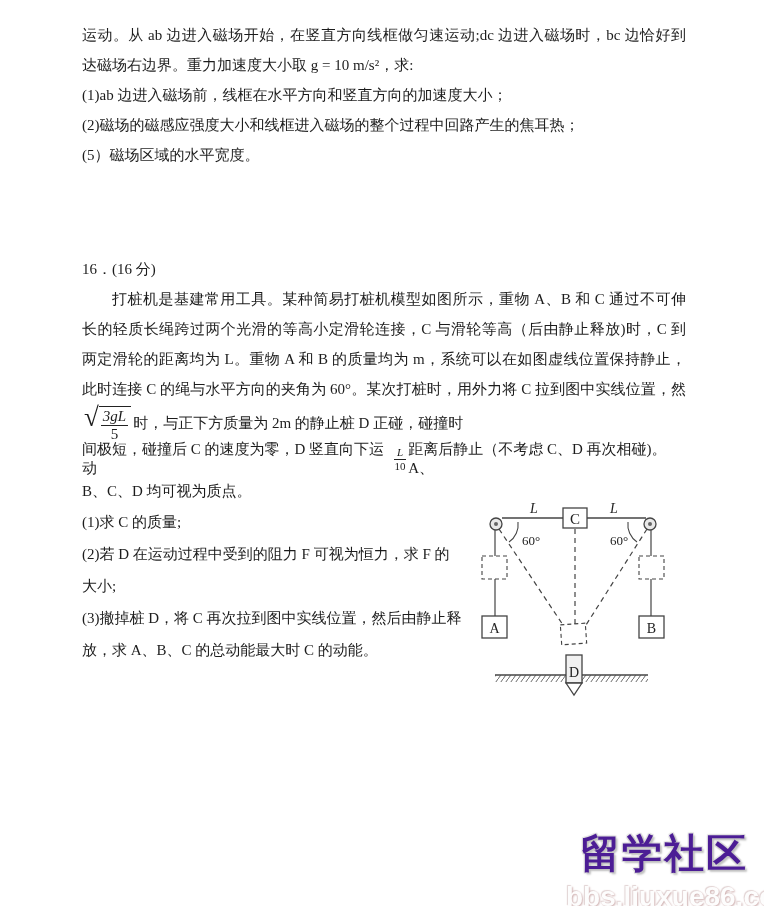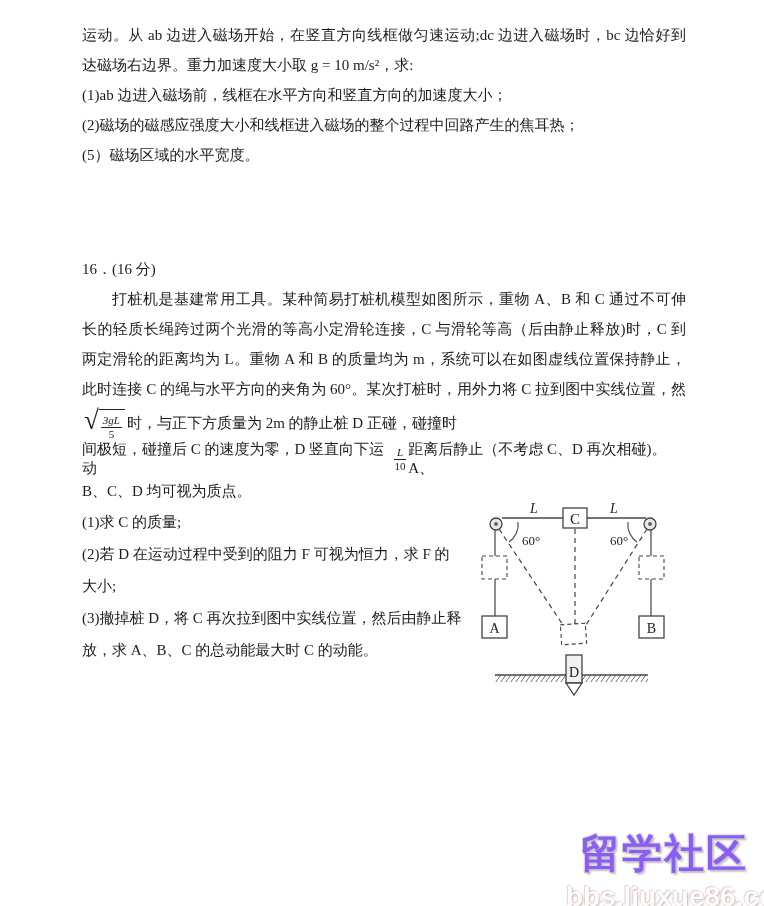--- a/index.html
+++ b/index.html
@@ -18,34 +18,34 @@
   .fit{white-space:normal;text-align:justify;text-align-last:justify;height:30px;line-height:30px;overflow:hidden;}
   .tall38{height:38px;display:flex;align-items:center;}
   .tall34{height:34px;display:flex;align-items:center;}
   .q{height:32px;line-height:32px;}
   .indent{text-indent:2em;}
 
   
   .sqrt{display:inline-flex;align-items:flex-start;margin:0 2px;}
   .sqrt-sym{font-size:27px;line-height:1;transform:translateY(1px);}
   .sqrt-body{border-top:1.4px solid #222;padding:1px 3px 0 2px;margin-top:3px;}
-  .frac{display:inline-flex;flex-direction:column;align-items:center;font-size:11px;line-height:1.15;font-style:italic;}
+  .frac{display:inline-flex;flex-direction:column;align-items:center;font-size:15px;line-height:1.15;font-style:italic;}
   .frac .num{border-bottom:1px solid #222;padding:0 2px;}
   .frac .den{font-style:normal;}
   .inline-frac{display:inline-flex;flex-direction:column;align-items:center;vertical-align:middle;font-size:11px;line-height:1.15;margin:0 2px;}
   .inline-frac .num{border-bottom:1px solid #222;padding:0 3px;font-style:italic;}
 
   
   .figure{position:absolute;left:458px;top:497px;width:234px;height:212px;}
   .figure text{font-family:"Liberation Serif","DejaVu Serif",serif;fill:#222;}
 
   
   .watermark{position:absolute;left:566px;top:826px;width:196px;text-align:center;
     font-family:"Liberation Sans","DejaVu Sans",sans-serif;pointer-events:none;}
-  .wm-title{font-size:40px;font-weight:bold;letter-spacing:2px;color:#8b5cf6;
+  .wm-title{font-size:40px;font-weight:bold;letter-spacing:2px;color:#4c1d95;
     text-shadow:2px 2px 2px #bfbfbf,-1px -1px 1px #e3e3e3,1px -1px 1px #d9d9d9,-1px 1px 1px #d9d9d9;}
   .wm-url{font-size:28px;font-weight:bold;color:#fdfdfd;margin-top:0px;
     text-shadow:1px 1px 2px #cfb0b0,-1px -1px 1px #e2d4d4;}
 </style>
 </head>
 <body>
 
 <div class="page">
 
   <section class="textcol p15">

